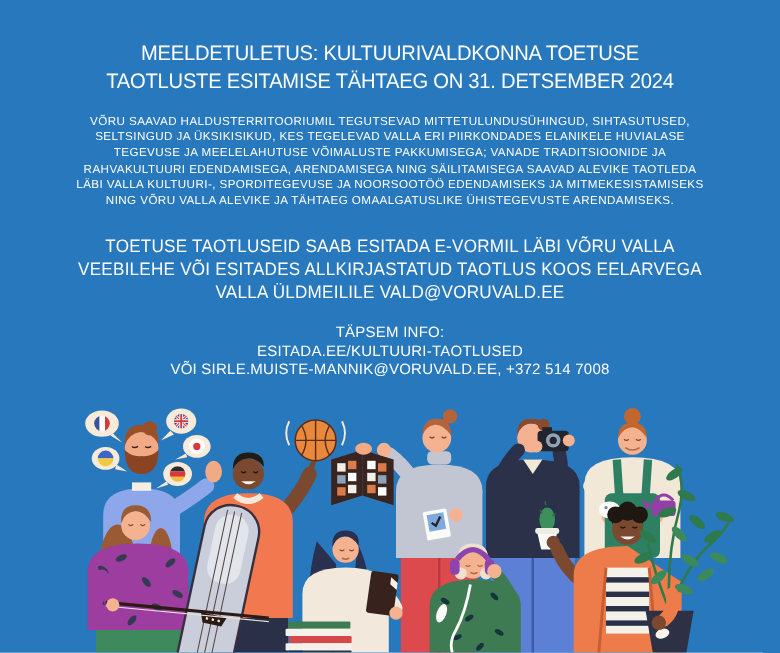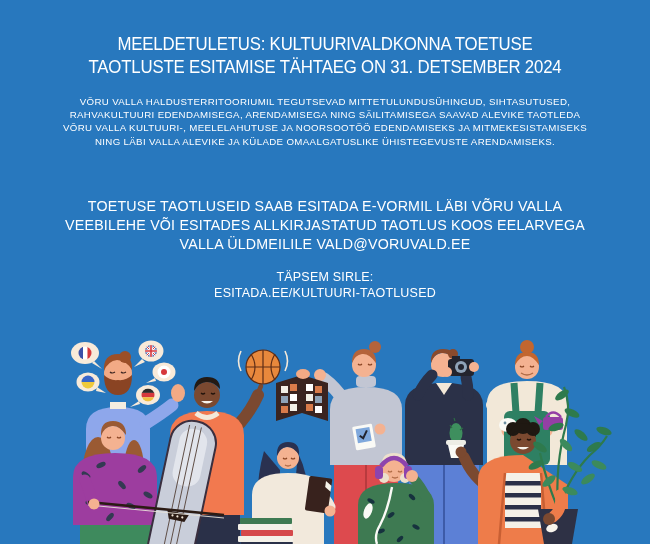--- a/index.html
+++ b/index.html
@@ -22,35 +22,38 @@
 <body>
 
 <div class="poster">
 
   <div class="tblock headline">
     <div>MEELDETULETUS: KULTUURIVALDKONNA TOETUSE</div>
     <div>TAOTLUSTE ESITAMISE TÄHTAEG ON 31. DETSEMBER 2024</div>
   </div>
 
   <div class="tblock bodytext">
-    <div>VÕRU VALLA HALDUSTERRITOORIUMIL TEGUTSEVAD MITTETULUNDUSÜHINGUD, SIHTASUTUSED,</div>
+    <div>VÕRU SAAVAD HALDUSTERRITOORIUMIL TEGUTSEVAD MITTETULUNDUSÜHINGUD, SIHTASUTUSED,</div>
+    <div>SELTSINGUD JA ÜKSIKISIKUD, KES TEGELEVAD VALLA ERI PIIRKONDADES ELANIKELE HUVIALASE</div>
+    <div>TEGEVUSE JA MEELELAHUTUSE VÕIMALUSTE PAKKUMISEGA; VANADE TRADITSIOONIDE JA</div>
     <div>RAHVAKULTUURI EDENDAMISEGA, ARENDAMISEGA NING SÄILITAMISEGA SAAVAD ALEVIKE TAOTLEDA</div>
-    <div>VÕRU VALLA KULTUURI-, MEELELAHUTUSE JA NOORSOOTÖÖ EDENDAMISEKS JA MITMEKESISTAMISEKS</div>
-    <div>NING LÄBI VALLA ALEVIKE JA KÜLADE OMAALGATUSLIKE ÜHISTEGEVUSTE ARENDAMISEKS.</div>
+    <div>LÄBI VALLA KULTUURI-, SPORDITEGEVUSE JA NOORSOOTÖÖ EDENDAMISEKS JA MITMEKESISTAMISEKS</div>
+    <div>NING VÕRU VALLA ALEVIKE JA TÄHTAEG OMAALGATUSLIKE ÜHISTEGEVUSTE ARENDAMISEKS.</div>
   </div>
 
   <div class="tblock submission">
     <div>TOETUSE TAOTLUSEID SAAB ESITADA E-VORMIL LÄBI VÕRU VALLA</div>
     <div>VEEBILEHE VÕI ESITADES ALLKIRJASTATUD TAOTLUS KOOS EELARVEGA</div>
     <div>VALLA ÜLDMEILILE VALD@VORUVALD.EE</div>
   </div>
 
   <div class="tblock info">
-    <div>TÄPSEM SIRLE:</div>
+    <div>TÄPSEM INFO:</div>
     <div>ESITADA.EE/KULTUURI-TAOTLUSED</div>
+    <div>VÕI SIRLE.MUISTE-MANNIK@VORUVALD.EE, +372 514 7008</div>
   </div>
 
   <svg class="illustration" viewBox="0 0 650 219" xmlns="http://www.w3.org/2000/svg">
     <defs>
       <clipPath id="cfFR">
           <circle cx="85" cy="28" r="6.5"></circle>
         </clipPath>
       <clipPath id="cfUA">
           <circle cx="88" cy="57" r="6.5"></circle>
         </clipPath>

